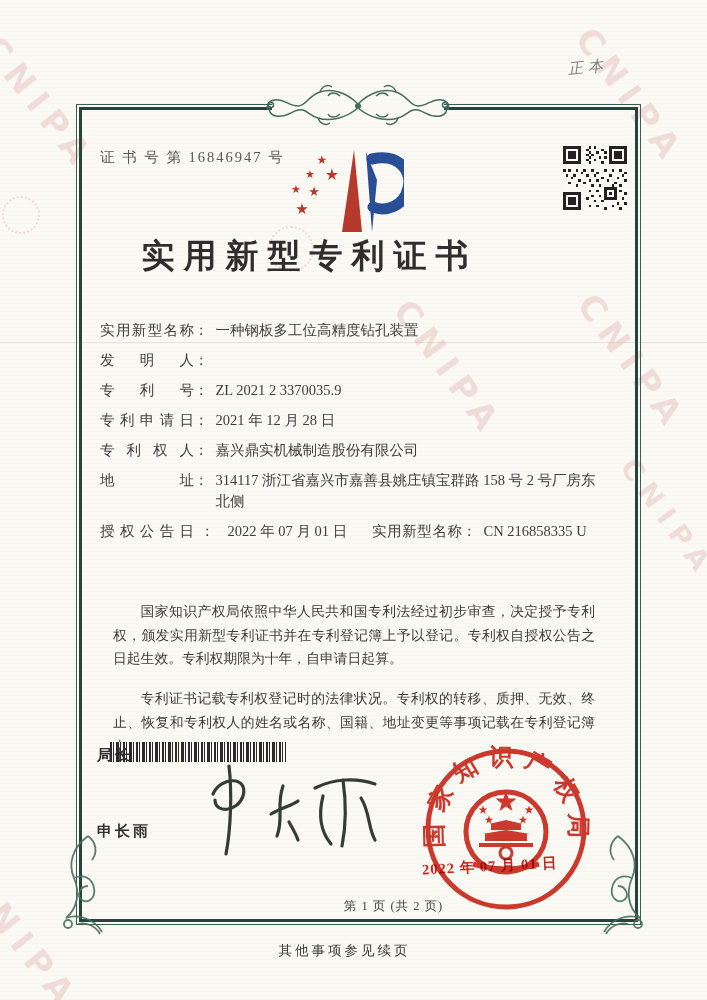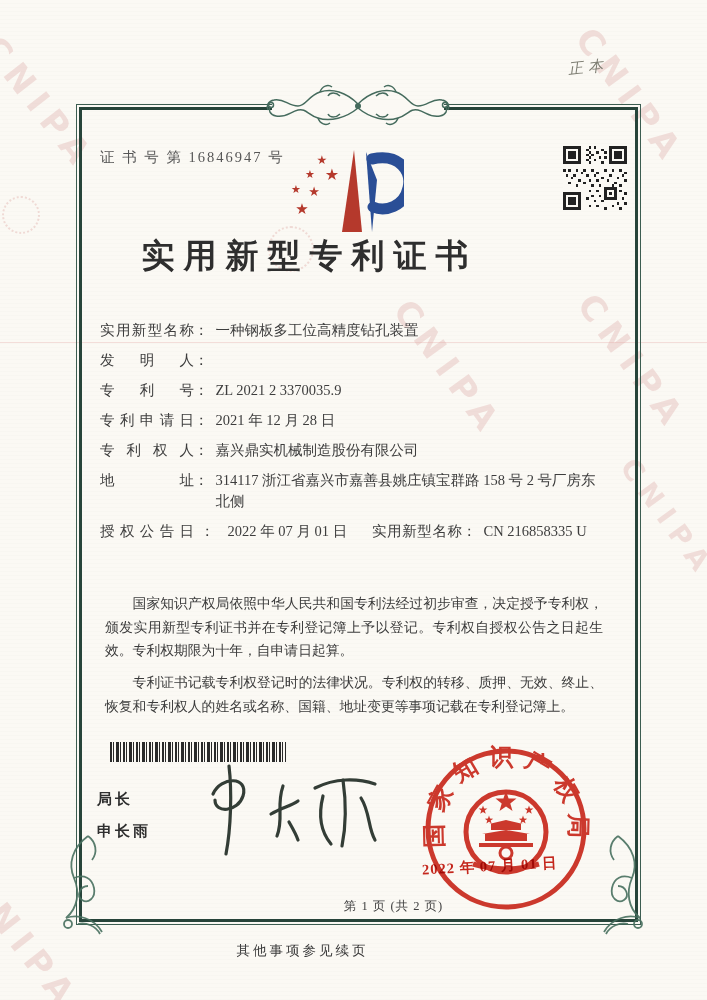--- a/index.html
+++ b/index.html
@@ -27,40 +27,40 @@
   .frow{display:flex;margin-bottom:9px;line-height:1.45;}
   .flabel{flex:none;width:94px;text-align:justify;text-align-last:justify;}
   .fcolon{flex:none;margin-right:7px;}
   .fvalue{flex:1;}
   .fgroup1{flex:none;width:272px;display:flex;gap:6px;}
   .fgroup2{flex:1;display:flex;}
   .flabel2{flex:none;width:90px;text-align:justify;text-align-last:justify;}
   
   .paras{position:absolute;left:97px;top:584px;width:514px;font-size:13.8px;line-height:1.72;
          text-align:justify;color:#3b3b3b;}
-  .paras p{margin:8px;text-indent:2em;}
+  .paras p{margin:16px;text-indent:2em;}
   
   .barcode{position:absolute;left:110px;top:742px;width:176px;height:20px;
     background:repeating-linear-gradient(90deg,#2a2a2a 0 2px,#fbf9f4 2px 3px,#2a2a2a 3px 4px,
       #fbf9f4 4px 6px,#2a2a2a 6px 9px,#fbf9f4 9px 10px,#2a2a2a 10px 11px,#fbf9f4 11px 13px);}
   
-  .sig-title{position:absolute;left:97px;top:790px;font-size:15px;font-family:"Liberation Sans",sans-serif;
+  .sig-title{position:absolute;left:97px;top:746px;font-size:15px;font-family:"Liberation Sans",sans-serif;
              font-weight:600;letter-spacing:3px;color:#2f2f2f;}
   .sig-name{position:absolute;left:97px;top:822px;font-size:15px;font-family:Liberation Sans, sans-serif;
             font-weight:600;letter-spacing:3px;color:#2f2f2f;}
   .sig-hand{position:absolute;left:185px;top:756px;}
   
   .seal{position:absolute;left:418px;top:740px;mix-blend-mode:multiply;}
   .seal-date{position:absolute;left:422px;top:856px;width:170px;font-size:14.5px;font-weight:bold;
              color:#c8281e;letter-spacing:1px;transform:rotate(-3deg);mix-blend-mode:multiply;}
   
   .page-indicator{position:absolute;left:76px;top:898px;width:635px;text-align:center;
                   font-size:12.5px;color:#3f3f3f;letter-spacing:1px;}
   .footer-note{position:absolute;left:0;top:942px;width:605px;text-align:center;font-size:13.5px;
-               color:#383838;letter-spacing:3px;}
+               color:#383838;letter-spacing:3px;padding-left:42px;}
   .orn{position:absolute;pointer-events:none;}
 </style>
 </head>
 <body>
 
 <div class="page">
 
   <div class="wm" style="left:6px;top:28px;transform:rotate(52deg);">CNIPA</div>
   <div class="wm" style="left:418px;top:292px;transform:rotate(54deg);">CNIPA</div>
   <div class="wm" style="left:602px;top:286px;transform:rotate(54deg);">CNIPA</div>

